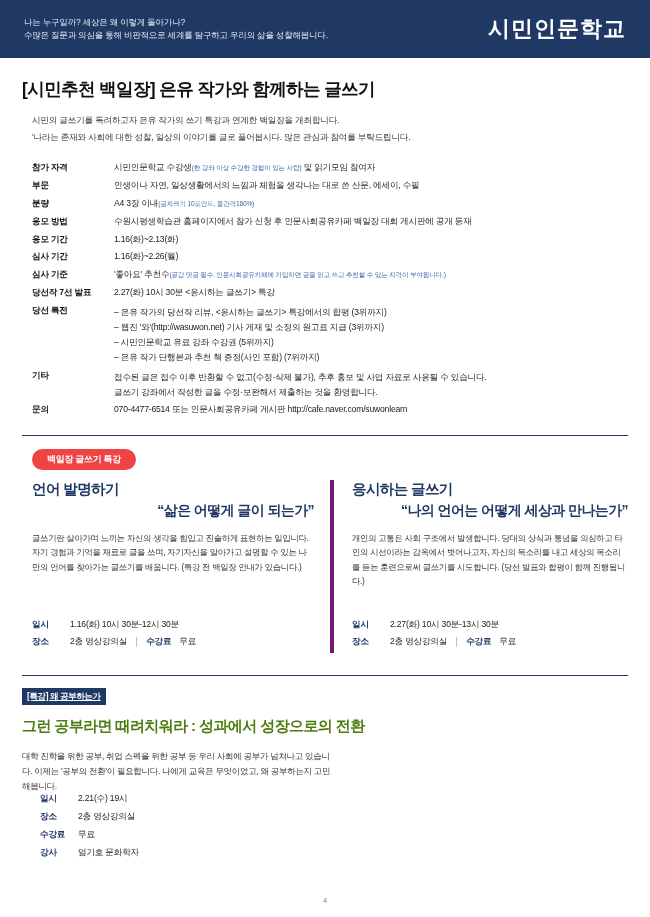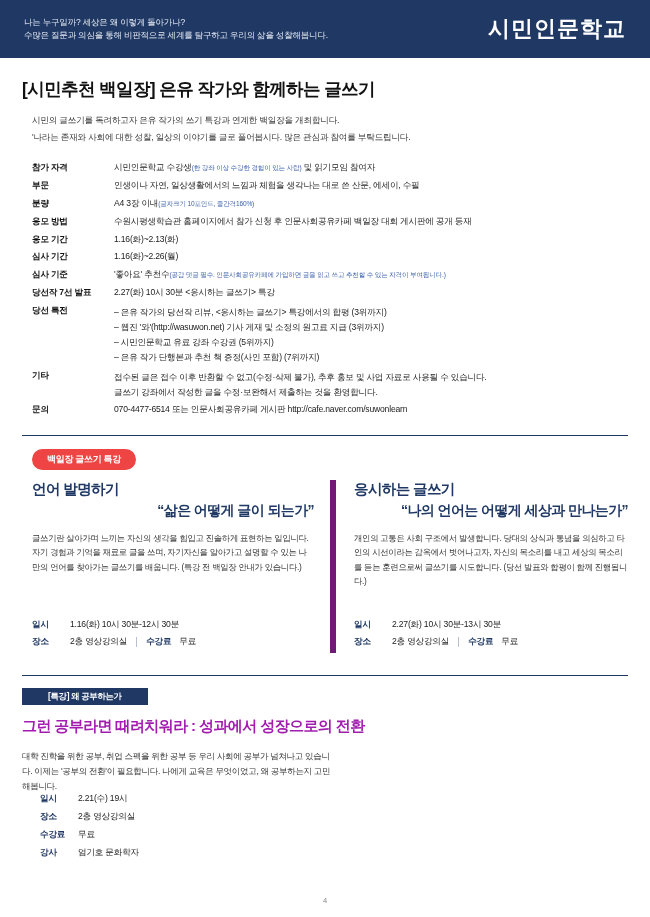--- a/index.html
+++ b/index.html
@@ -100,40 +100,41 @@
     padding: 4px 15px;
     letter-spacing: -0.3px;
     margin: 13px 0 10px 10px;
   }
   .tag-square {
     display: inline-block;
     background: #1f3864;
     color: #ffffff;
     font-size: 8.4px;
     font-weight: bold;
-    padding: 3px 26px;
+    padding: 3px 5px;
     letter-spacing: -0.3px;
     margin: 12px 0 8px 0;
+    text-decoration: underline;
   }
 
   
   .courses {
     display: flex;
     margin-left: 10px;
     gap: 0;
   }
   .course {
     width: 50%;
     padding-right: 16px;
     position: relative;
   }
   .course + .course {
     padding-left: 18px;
     padding-right: 0;
-    border-left: 6px solid #701a75;
+    border-left: 4px solid #701a75;
   }
   .course-title {
     font-size: 14.5px;
     font-weight: bold;
     color: #1f3864;
     letter-spacing: -0.6px;
     margin-bottom: 3px;
   }
   .course-sub {
     font-size: 14px;
@@ -170,21 +171,21 @@
     width: 1px;
     height: 10px;
     background: #b9c0ce;
     margin: 0 9px;
   }
 
   
   .special-title {
     font-size: 15px;
     font-weight: bold;
-    color: #a21caf;
+    color: #4d7c0f;
     letter-spacing: -0.6px;
     margin: 4px 0 13px 0;
   }
   .special-body {
     display: flex;
     gap: 0;
     flex-direction: column;
   }
   .special-desc {
     width: 310px;

